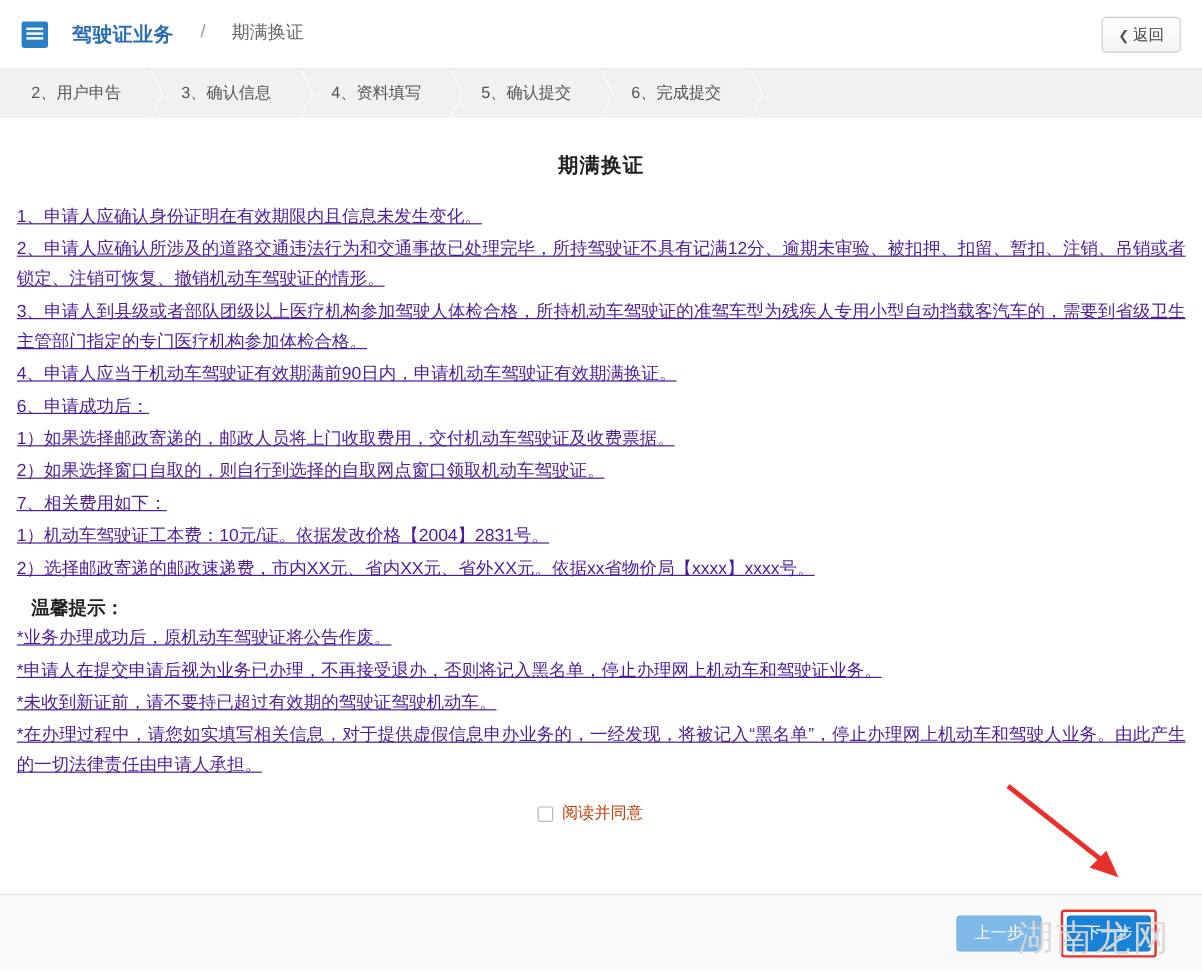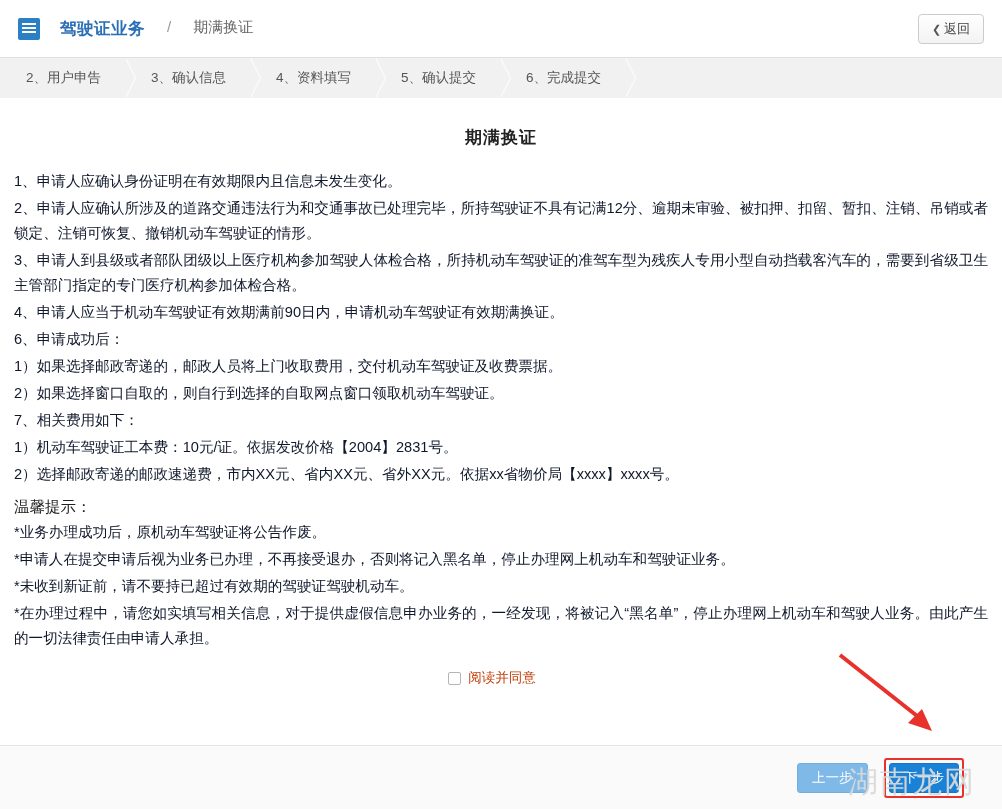--- a/index.html
+++ b/index.html
@@ -140,29 +140,30 @@
     text-align: center;
     font-size: 17px;
     font-weight: bold;
     color: #222;
     margin: 10px 0 20px 0;
     letter-spacing: 1px;
   }
   .para {
     font-size: 14.6px;
     line-height: 25px;
-    color: #0f172a;
+    color: #4c1d95;
     margin: 0 0 2px 0;
     text-align: justify;
+    text-decoration: underline;
   }
   .tip-head {
     font-size: 15.5px;
-    font-weight: normal;
+    font-weight: bold;
     color: #222;
-    margin: 10px 0 2px 0;
+    margin: 10px 0 2px 12px;
   }
 
   
   .agree-row {
     display: flex;
     align-items: center;
     justify-content: center;
     gap: 7px;
     margin-top: 18px;
     margin-left: -18px;

